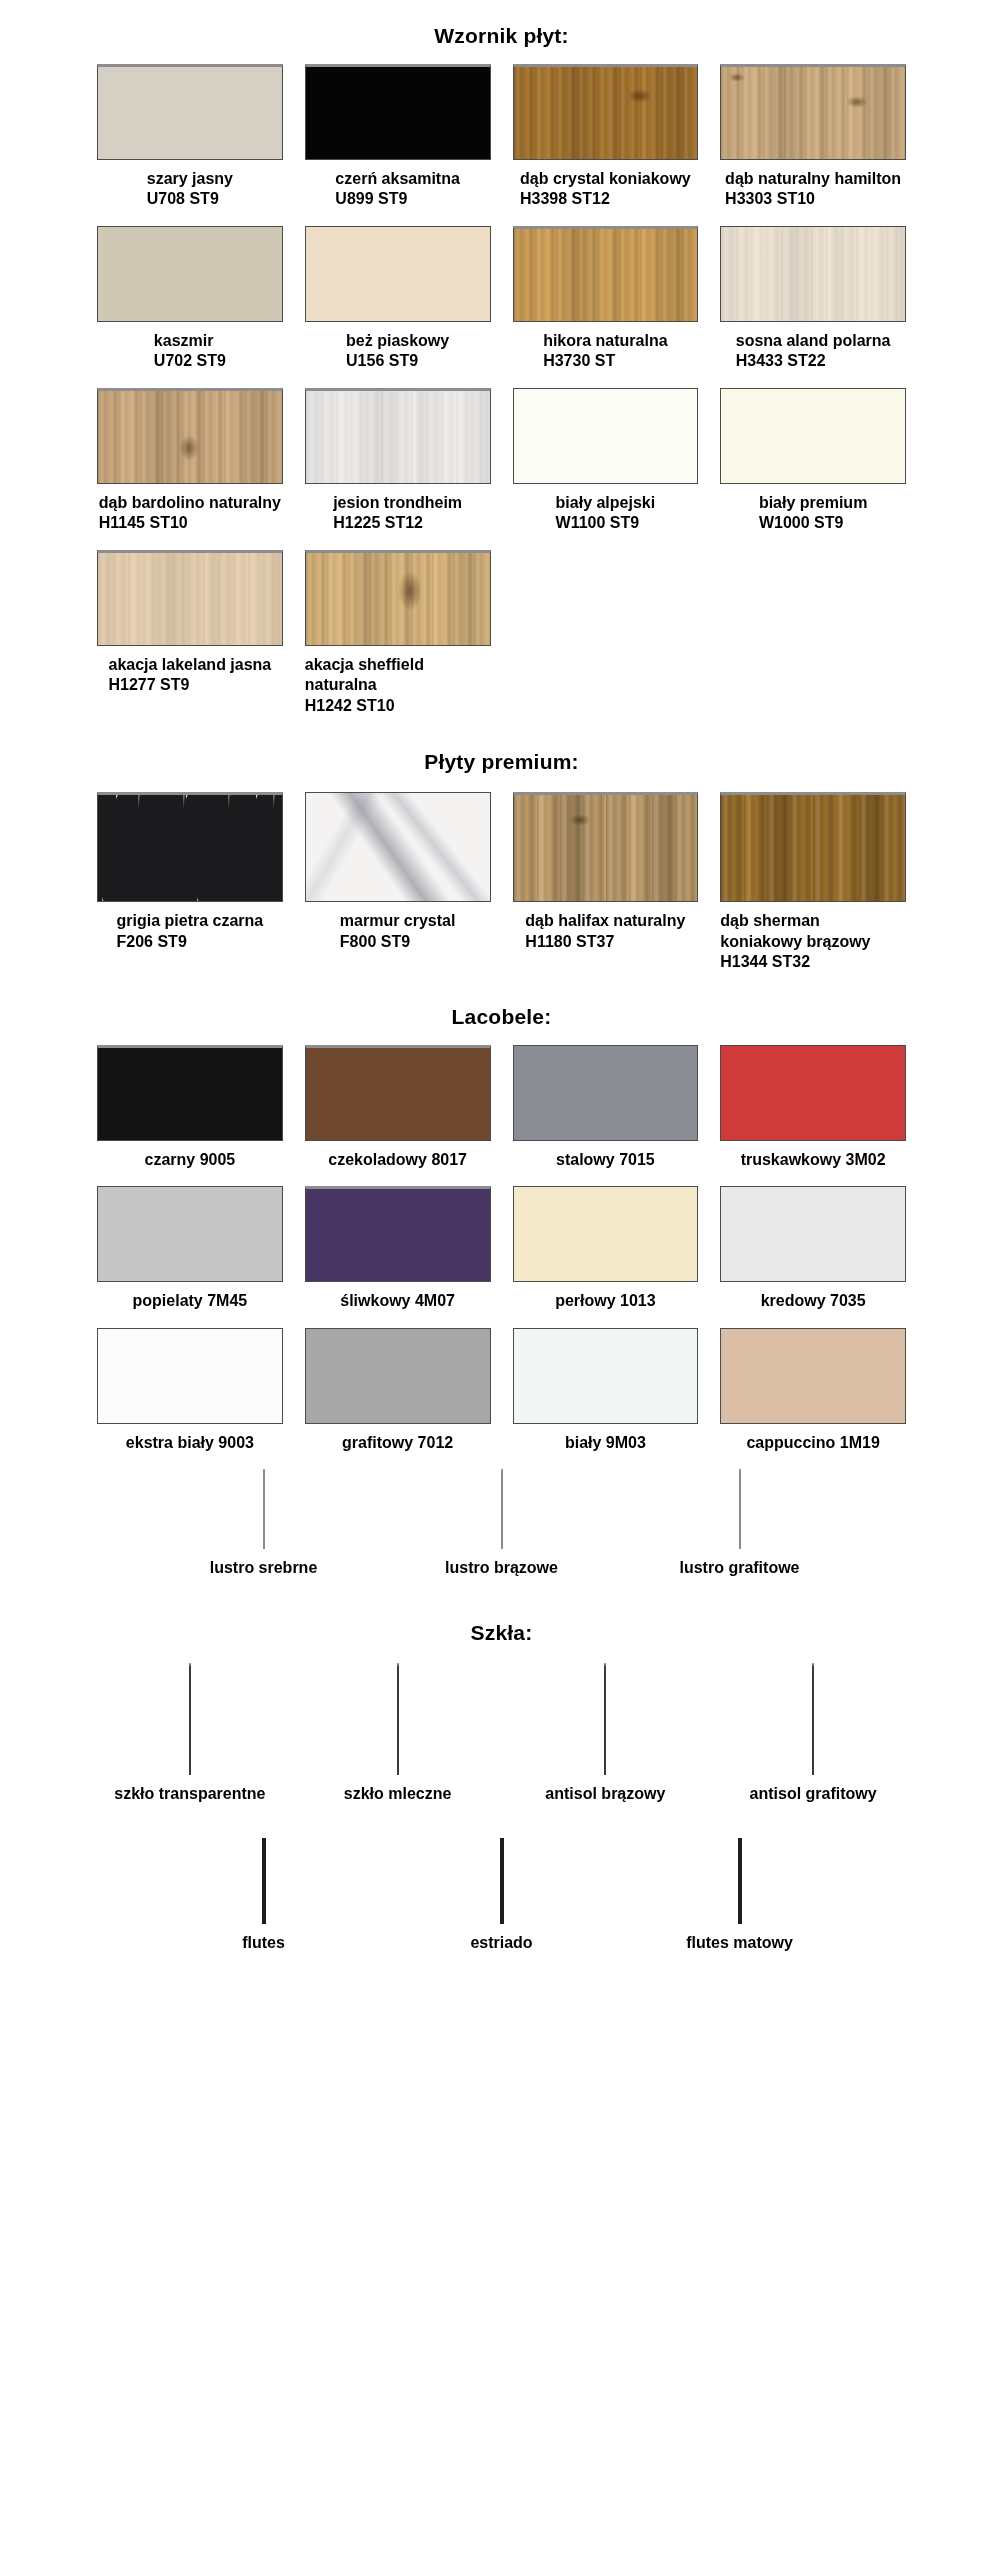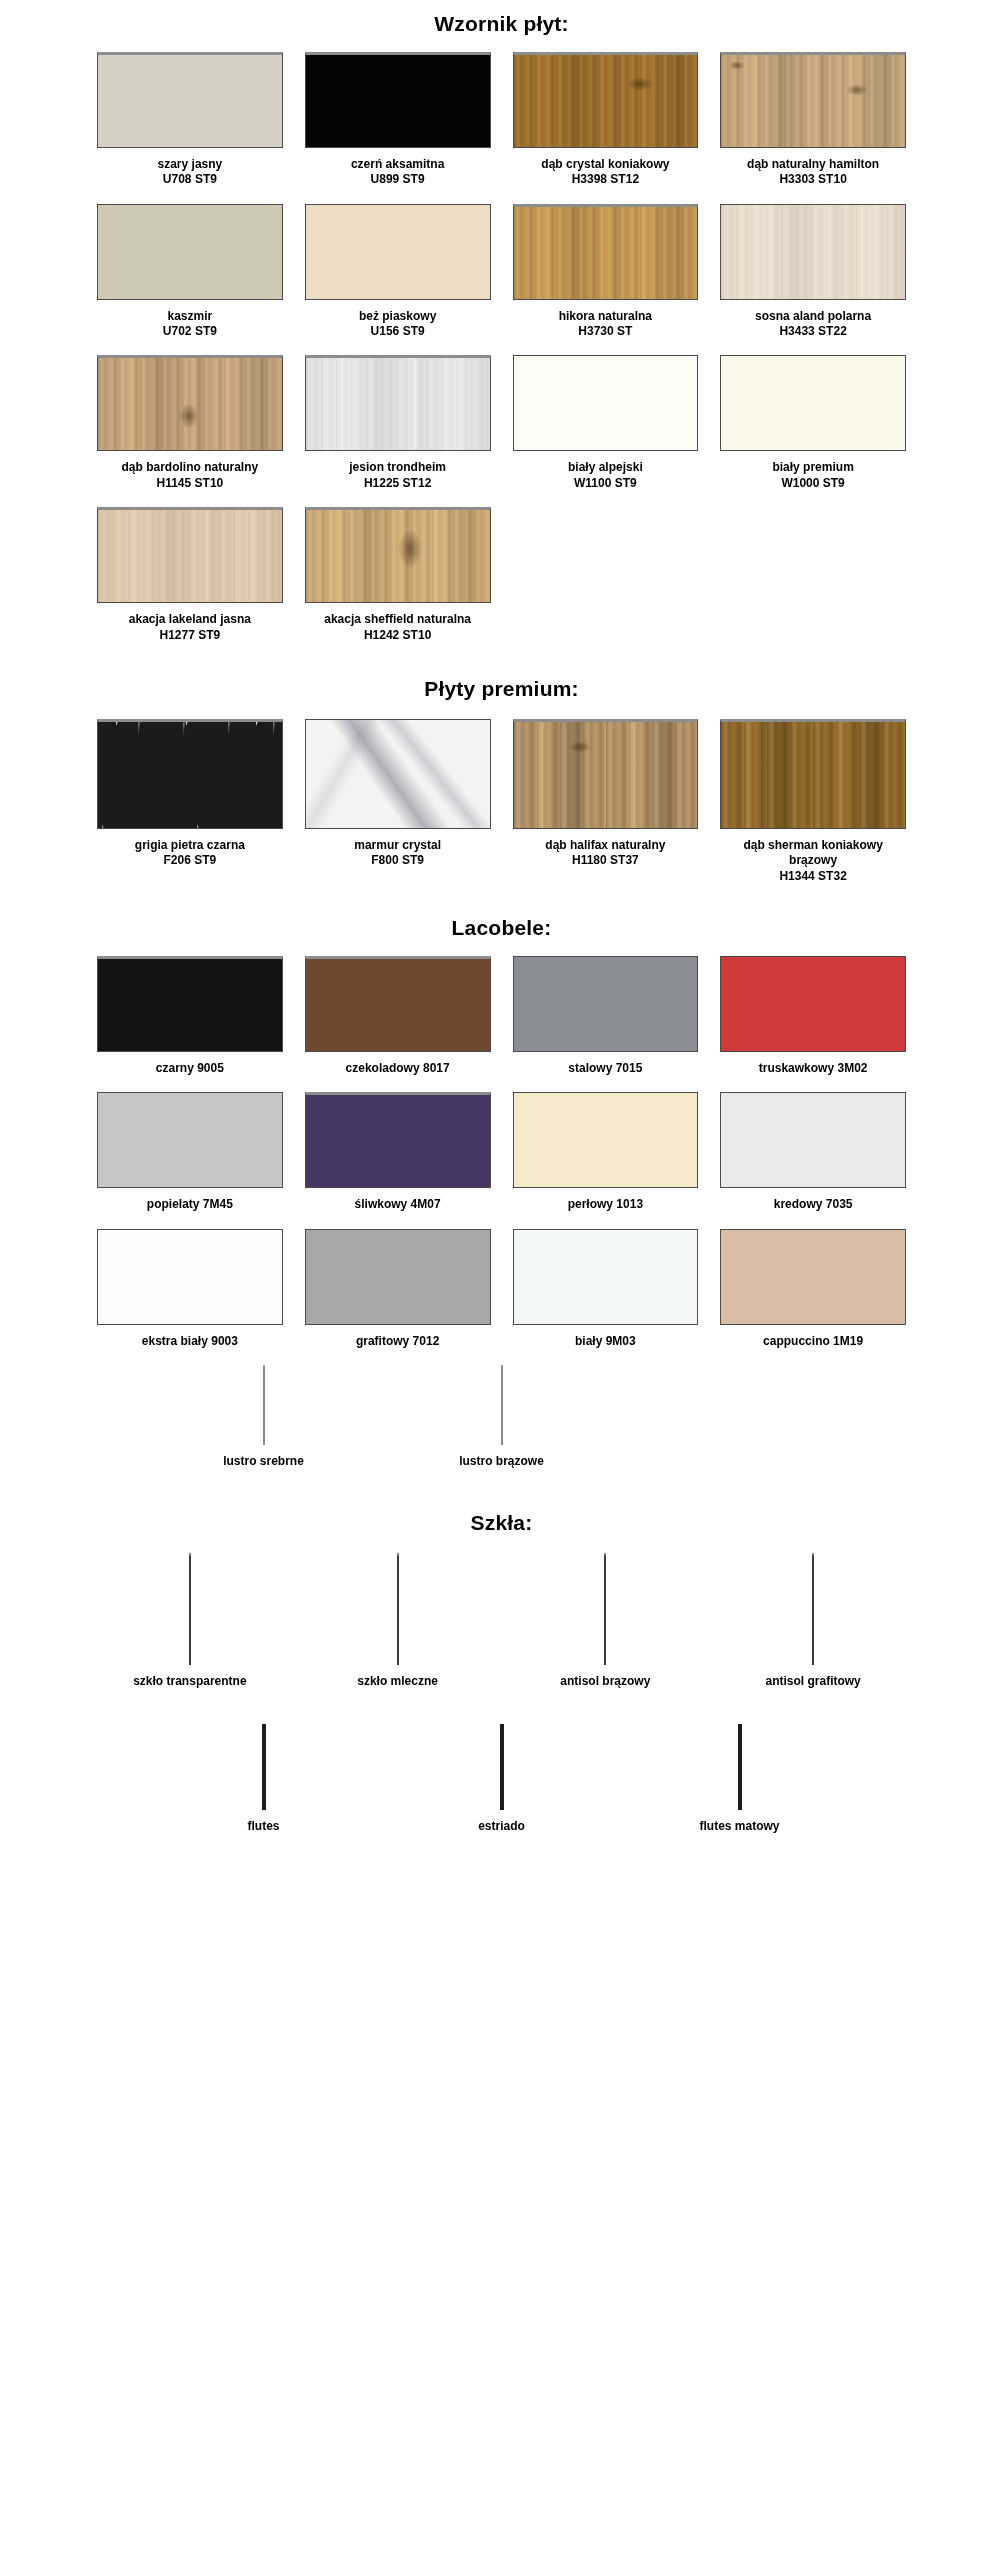--- a/index.html
+++ b/index.html
@@ -7,21 +7,21 @@
   html, body {
     margin: 0; padding: 0;
     background: #ffffff;
     width: 1003px;
   }
   body {
     font-family: "Liberation Sans", "DejaVu Sans", sans-serif;
     color: #000000;
     -webkit-font-smoothing: antialiased;
   }
-  .page { width: 865px; margin: 0 auto; position: relative; }
+  .page { width: 865px; margin: 12px auto; position: relative; }
 
   .section-title {
     text-align: center;
     font-weight: bold;
     font-size: 21px;
     letter-spacing: .2px;
     margin: 0;
     padding: 0;
   }
   .t-wzornik { padding-top: 12px; padding-bottom: 16px; }
@@ -56,24 +56,24 @@
     height: 96px;
     border: 1px solid #4b4b4b;
     border-top: 3px solid #8d8d8d;
     background-color: #ddd;
     position: relative;
     overflow: hidden;
   }
   .swatch.flat { border-top: 1px solid #4b4b4b; }
   .caption {
     margin-top: 9px;
-    font-size: 12px;
+    font-size: 16px;
     font-weight: bold;
     line-height: 1.28;
-    text-align: center;
+    text-align: left;
     white-space: pre-line;
   }
 
   
   .grain-v {
     position: absolute; inset: 0;
     background-image:
       repeating-linear-gradient(90deg,
         rgba(0,0,0,.11) 0px, rgba(0,0,0,0) 2px, rgba(255,255,255,.10) 4px,
         rgba(0,0,0,.06) 7px, rgba(0,0,0,0) 11px, rgba(255,255,255,.07) 14px,
@@ -425,20 +425,31 @@
       <div class="mir-swatch mirror-bronze">
         <div class="cupbox">
           <div class="cup-saucer"></div>
           <div class="cup-body"></div>
           <div class="cup-rim"></div>
 
         </div>
       </div>
       <div class="caption">lustro brązowe</div>
     </div>
+    <div class="cell">
+      <div class="mir-swatch mirror-graphite">
+        <div class="cupbox">
+          <div class="cup-saucer"></div>
+          <div class="cup-body"></div>
+          <div class="cup-rim"></div>
+
+        </div>
+      </div>
+      <div class="caption">lustro grafitowe</div>
+    </div>
   </div>
 
   <h2 class="section-title t-szkla">Szkła:</h2>
 
   <div class="grid4">
     <div class="cell">
       <div class="glass-swatch">
         <div class="glass-cup-saucer"></div>
         <div class="glass-cup-body"></div>
         <div class="glass-cup-handle"></div>

